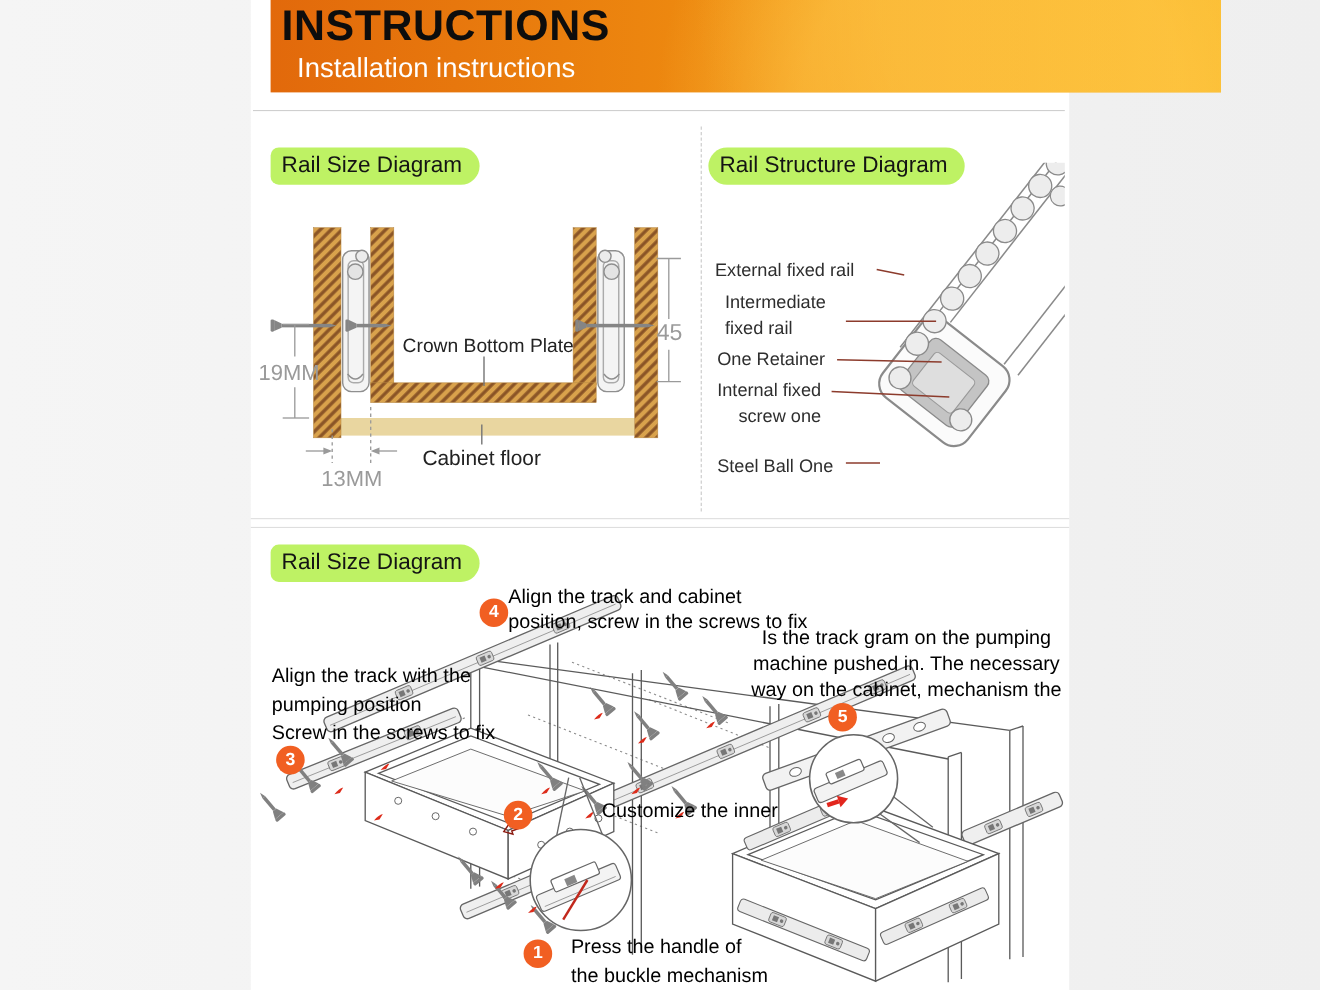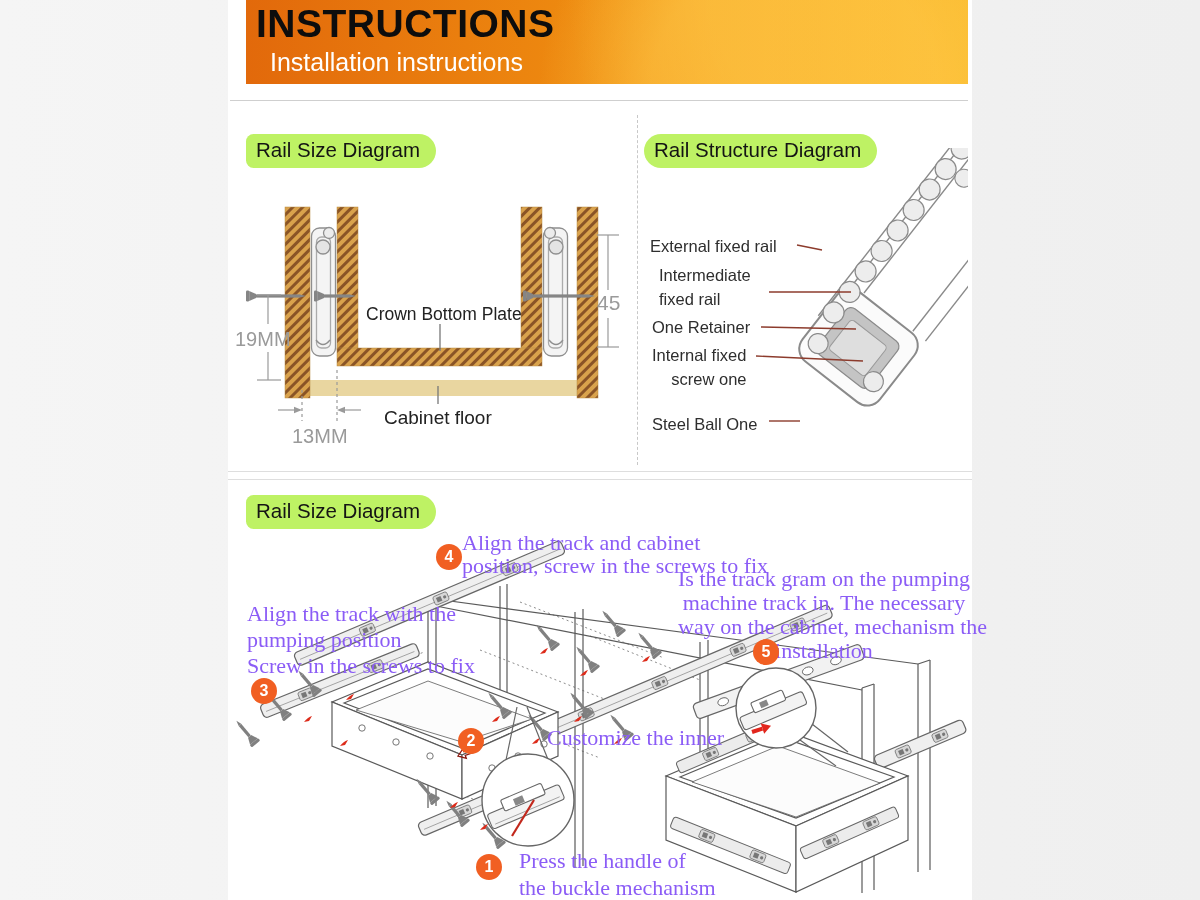--- a/index.html
+++ b/index.html
@@ -7,41 +7,41 @@
     width:1200px;height:900px;position:relative;overflow:hidden;
     background:linear-gradient(90deg,#f5f5f5,#efefef);
     font-family:"Liberation Sans",sans-serif;
     -webkit-font-smoothing:antialiased;
   }
   .abs{position:absolute;}
   #content{
     left:228px;top:0;width:744px;height:900px;background:#ffffff;
   }
   #header{
-    left:246px;top:0;width:722px;height:84px;
+    left:246px;top:0;width:864px;height:84px;
     background:
       radial-gradient(circle at 76% 115%, rgba(255,205,80,.45) 0 26%, transparent 46%),
       radial-gradient(circle at 90% -15%, rgba(255,198,70,.40) 0 28%, transparent 50%),
       linear-gradient(90deg,#e2690b 0%,#ef8d10 50%,#f7a517 80%,#f8b41f 100%);
     text-align: center;
   }
   .hdr-title{left:10px;top:2px;font-size:39px;font-weight:700;color:#0d0d0d;letter-spacing:.5px;}
   .hdr-sub{left:24px;top:48px;font-size:25px;font-weight:400;color:#ffffff;}
   .hairline{height:1px;background:#cfcfcf;}
   .pill{
     display:inline-block;background:#bef264;color:#141414;
     font-size:20.5px;line-height:30px;padding:1px 16px 3px 10px;
     border-radius:8px 18px 18px 8px;white-space:nowrap;
   }
   .pill.round{border-radius:18px;}
   .dashedv{border-left:1px dashed #c8c8c8;width:0;}
   .dim{color:#9a9a9a;font-size:20px;white-space:nowrap;}
   .dlabel{color:#222;white-space:nowrap;}
   .part-label{color:#2e2e2e;font-size:16.5px;line-height:24px;white-space:nowrap;}
-  .step-text{color:#8b5cf6;font-size:22px;line-height:23px;white-space:nowrap;font-family:Liberation Serif, serif;}
+  .step-text{color:#000000;font-size:18px;line-height:23px;white-space:nowrap;}
   .step-text span{display:block;}
   .step-circle{
     width:26px;height:26px;border-radius:50%;background:#f15f22;
     color:#fff;font-size:16px;font-weight:700;text-align:center;line-height:26px;
   }
   .center{text-align:center;}
   svg{display:block;}
 </style>
 </head>
 <body>
@@ -414,23 +414,22 @@
 </svg>
 
 <div class="abs step-circle" style="left:436px;top:544px;">4</div>
 <div class="abs step-text" style="left:462px;top:531px;">
   <span>Align the track and cabinet</span>
   <span>position, screw in the screws to fix</span>
 </div>
 
 <div class="abs step-text center" style="left:678px;top:567px;width:292px;line-height:24px;">
   <span>Is the track gram on the pumping</span>
-  <span>machine track in. The necessary</span>
+  <span>machine pushed in. The necessary</span>
   <span>way on the cabinet, mechanism the</span>
-  <span>installation</span>
 </div>
 <div class="abs step-circle" style="left:753px;top:639px;">5</div>
 
 <div class="abs step-text" style="left:247px;top:601px;line-height:26px;">
   <span>Align the track with the</span>
   <span>pumping position</span>
   <span>Screw in the screws to fix</span>
 </div>
 <div class="abs step-circle" style="left:251px;top:678px;">3</div>
 

